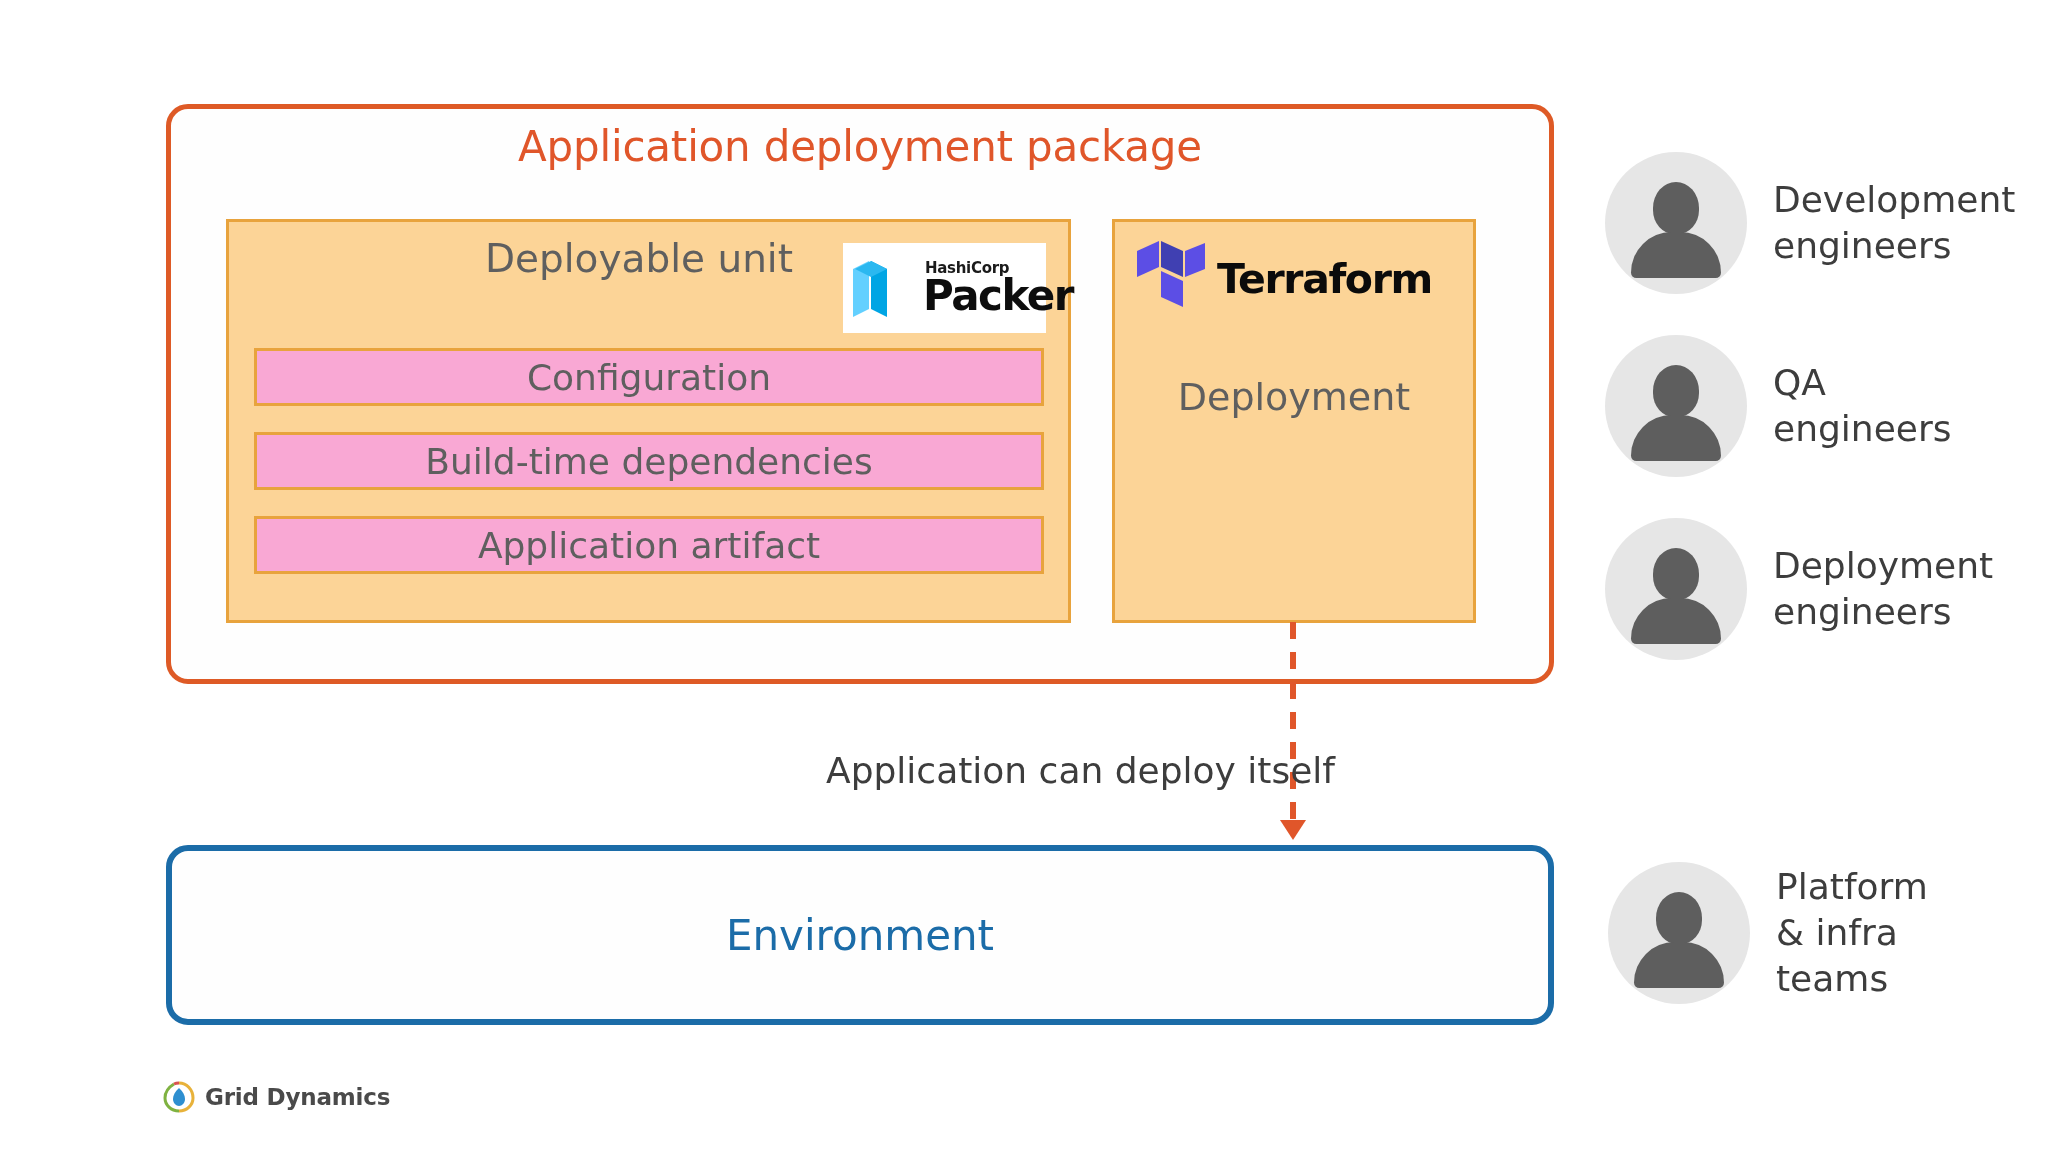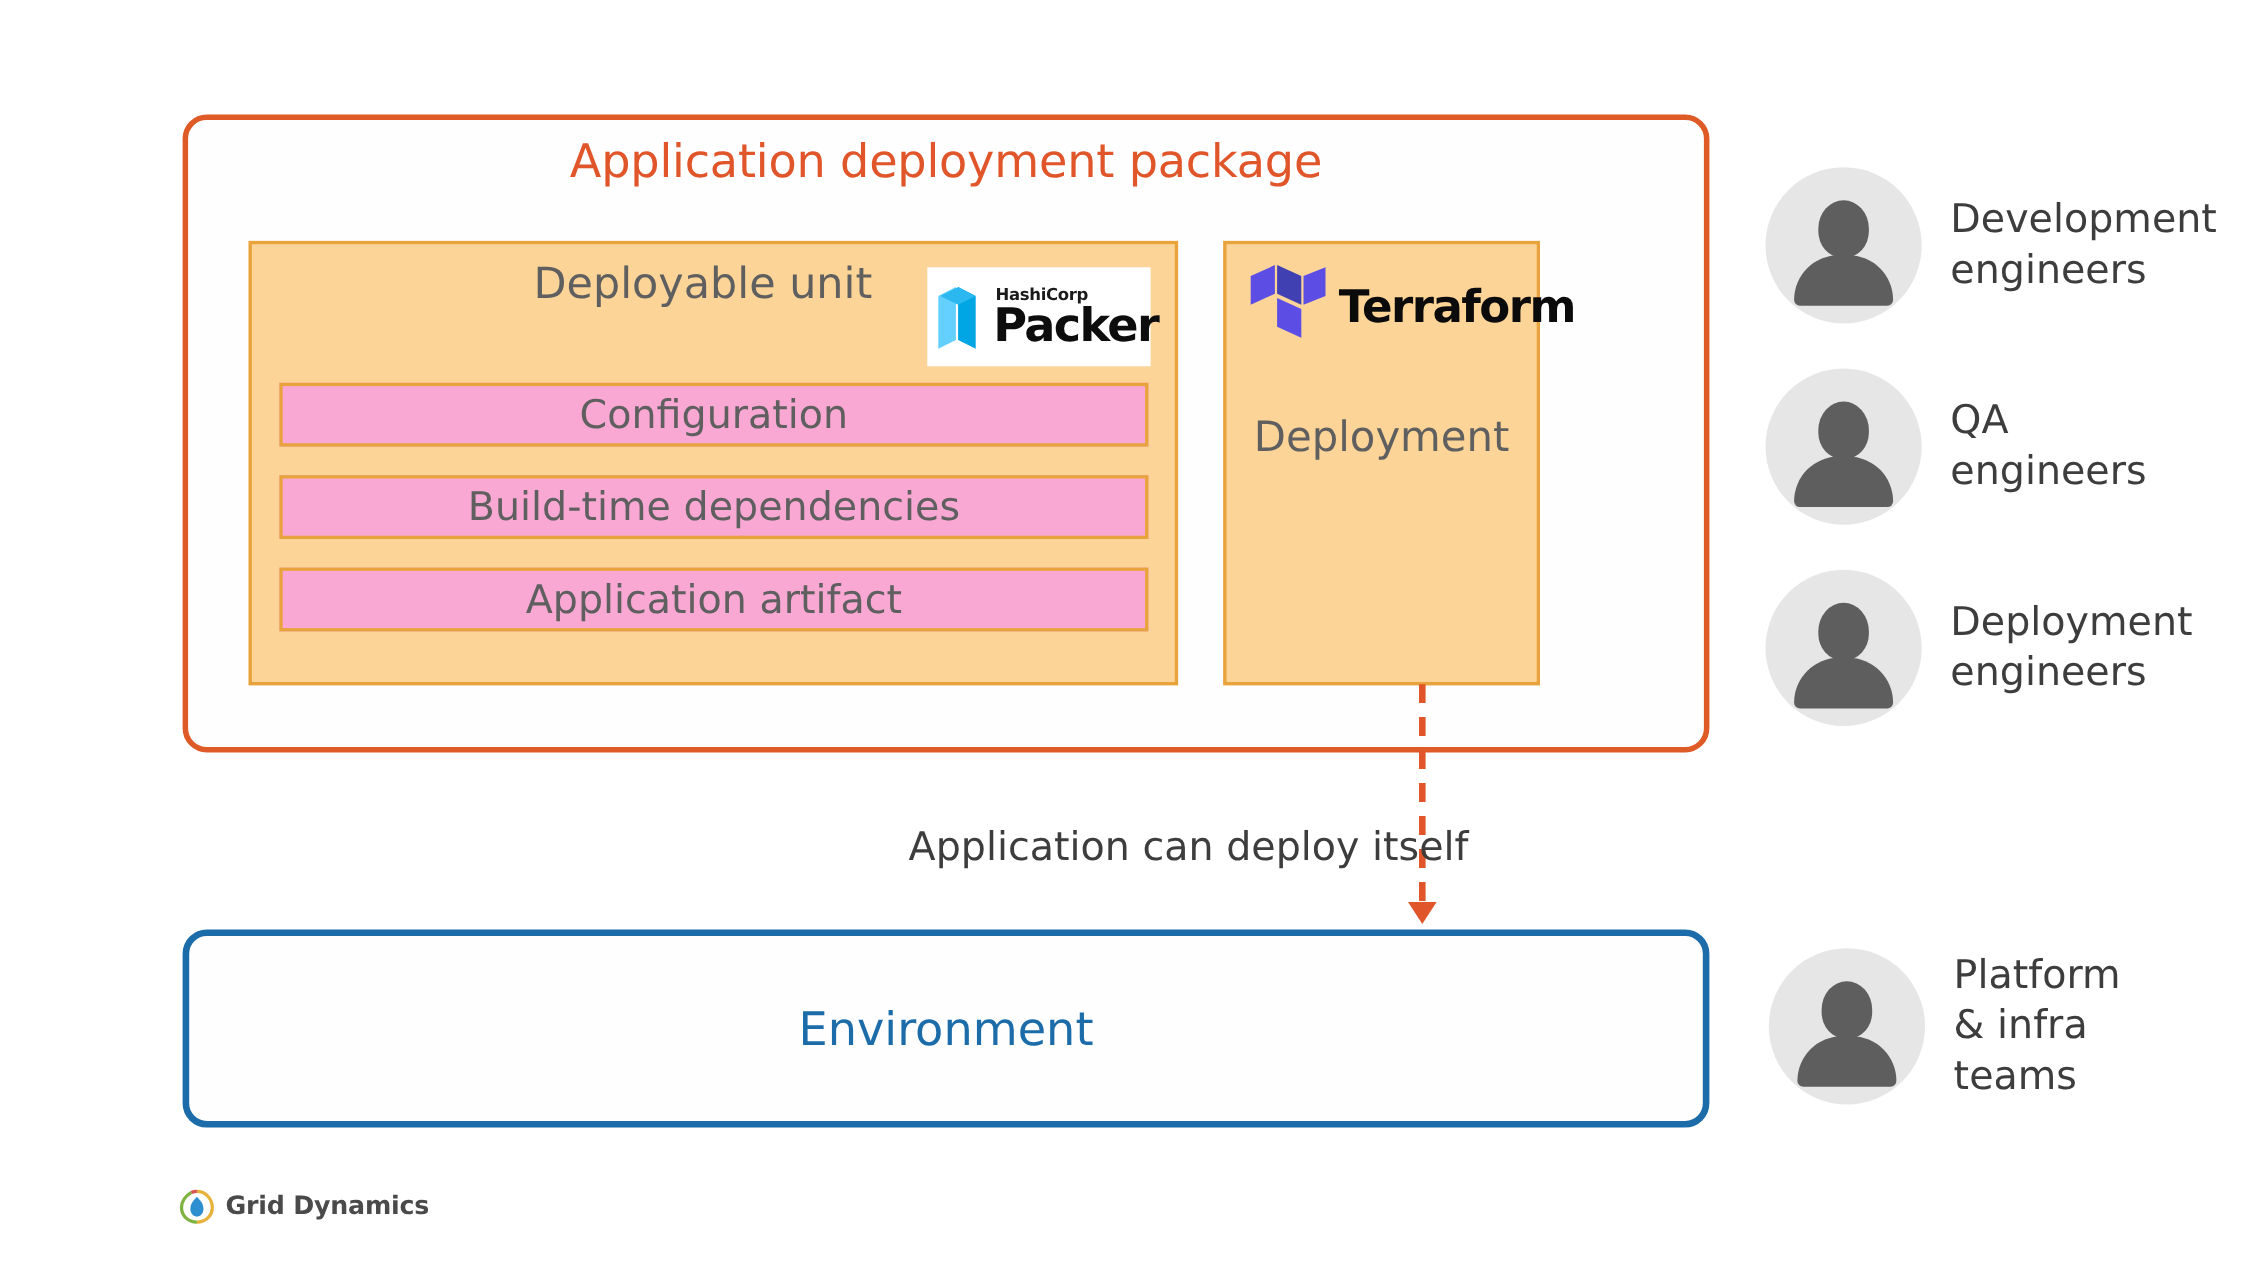--- a/index.html
+++ b/index.html
@@ -76,20 +76,21 @@
     position: absolute;
     left: 614px;
     top: 21px;
     width: 203px;
     height: 90px;
     background: #FFFFFF;
     display: flex;
     align-items: center;
     box-sizing: border-box;
     padding-left: 4px;
+    gap: 20px;
   }
   .packer-mark {
     width: 52px;
     height: 66px;
     flex: 0 0 auto;
     position: relative;
     margin-right: 4px;
   }
   .packer-wordmark {
     display: flex;
@@ -133,21 +134,21 @@
     color: #5F5F5F;
     white-space: nowrap;
   }
   .unit-bar:last-child { margin-bottom: 0; }
 
   
   .deploy-script {
     position: absolute;
     left: 1112px;
     top: 219px;
-    width: 288px;
+    width: 364px;
     height: 404px;
     background: #FCD497;
     border: 3px solid #E8A33D;
     box-sizing: border-box;
   }
 
   .terraform-logo {
     position: absolute;
     left: 20px;
     top: 19px;

